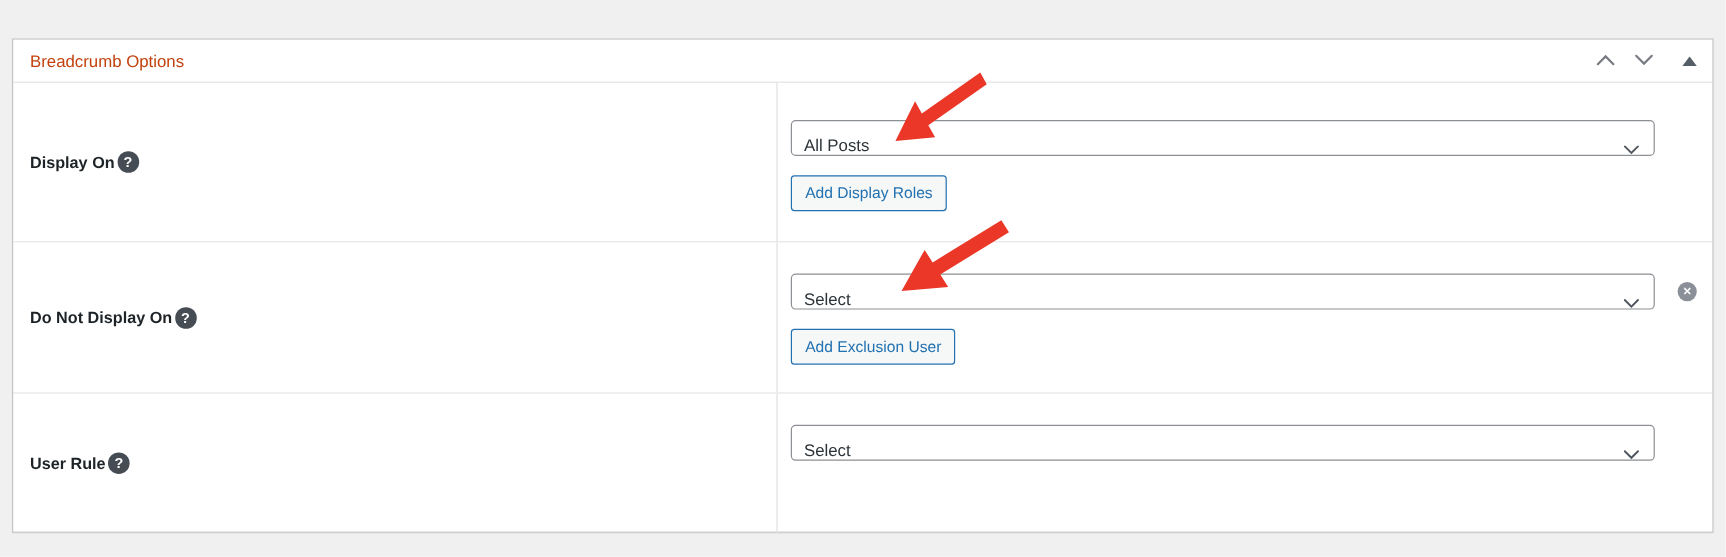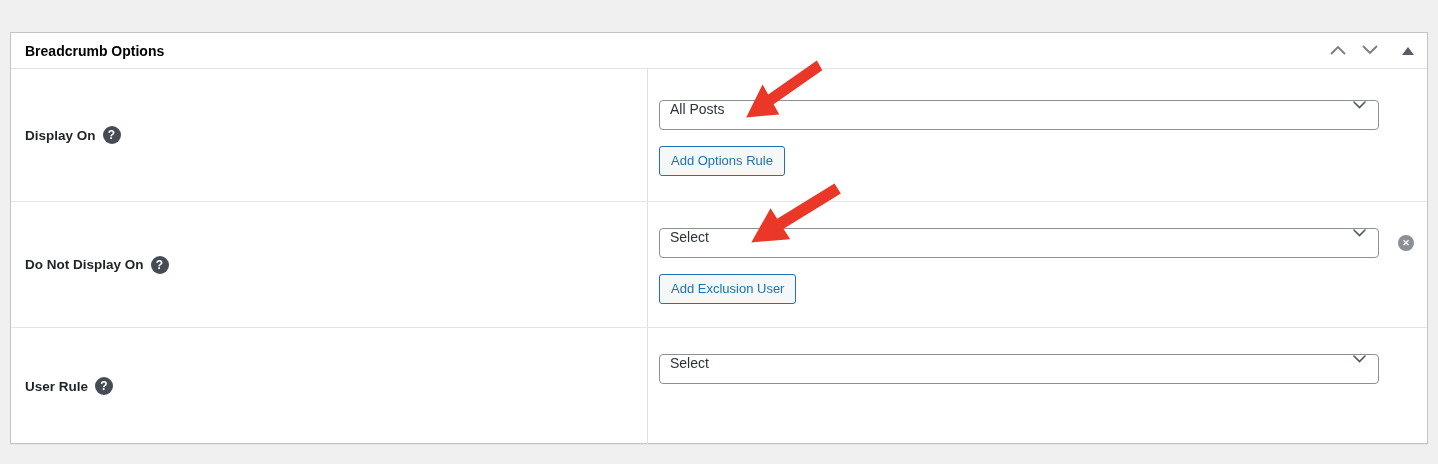--- a/index.html
+++ b/index.html
@@ -24,21 +24,21 @@
 
   
   .postbox-header {
     display: flex; align-items: center; justify-content: space-between;
     height: 36px;
     border-bottom: 1px solid #e2e4e7;
     padding: 0 12px 0 14px;
     box-sizing: border-box;
   }
   .postbox-title {
-    font-size: 14px; font-weight: bold; color: #000000;
+    font-size: 14px; font-weight: normal; color: #c2410c;
     line-height: 1;
   }
   .handle-actions { display: flex; align-items: center; gap: 6px; }
   .handle-btn {
     width: 26px; height: 26px;
     display: flex; align-items: center; justify-content: center;
     background: transparent; border: none; cursor: pointer; padding: 0;
   }
   .toggle-triangle {
     width: 0; height: 0; margin-left: 12px;
@@ -59,21 +59,21 @@
 
   .label-cell {
     width: 637px; flex: 0 0 637px;
     border-right: 1px solid #e0e0e0;
     box-sizing: border-box;
     display: flex; align-items: center;
     padding-left: 14px;
   }
   .field-label {
     font-size: 13.5px; font-weight: bold; color: #1d2327;
-    display: flex; align-items: center; gap: 7px;
+    display: flex; align-items: center; gap: 2px;
   }
   .help-icon {
     width: 18px; height: 18px; border-radius: 50%;
     background: #454c54; color: #ffffff;
     font-size: 12px; font-weight: bold;
     display: inline-flex; align-items: center; justify-content: center;
     line-height: 1;
   }
 
   .content-cell {
@@ -81,21 +81,21 @@
     padding: 26px 0 0 11px;
     position: relative;
     box-sizing: border-box;
   }
   .row-1 .content-cell { padding-top: 31px; }
 
   .fake-select {
     width: 720px; height: 30px;
     border: 1px solid #8c8f94; border-radius: 4px;
     background: #ffffff;
-    display: flex; align-items: flex-start; justify-content: space-between;
+    display: flex; align-items: flex-end; justify-content: space-between;
     padding: 0 12px 0 10px;
     box-sizing: border-box;
     font-size: 14px; color: #2c3338;
     cursor: pointer;
   }
   .select-chevron { display: flex; align-items: center; }
 
   .wp-button {
     display: inline-block;
     margin-top: 16px;
@@ -162,21 +162,21 @@
       </div>
       <div class="content-cell">
         <div class="fake-select" role="combobox">
           <span>All Posts</span>
           <span class="select-chevron">
             <svg width="13" height="8" viewBox="0 0 13 8">
                 <path d="M1 1 L6.5 6.5 L12 1" fill="none" stroke="#50575e" stroke-width="1.6" stroke-linecap="round"></path>
               </svg>
           </span>
         </div>
-        <button class="wp-button">Add Options Rule</button>
+        <button class="wp-button">Add Display Roles</button>
       </div>
     </div>
 
     <div class="row row-2">
       <div class="label-cell">
         <span class="field-label">
           <span>Do Not Display On</span>
           <span class="help-icon">?</span>
         </span>
       </div>

